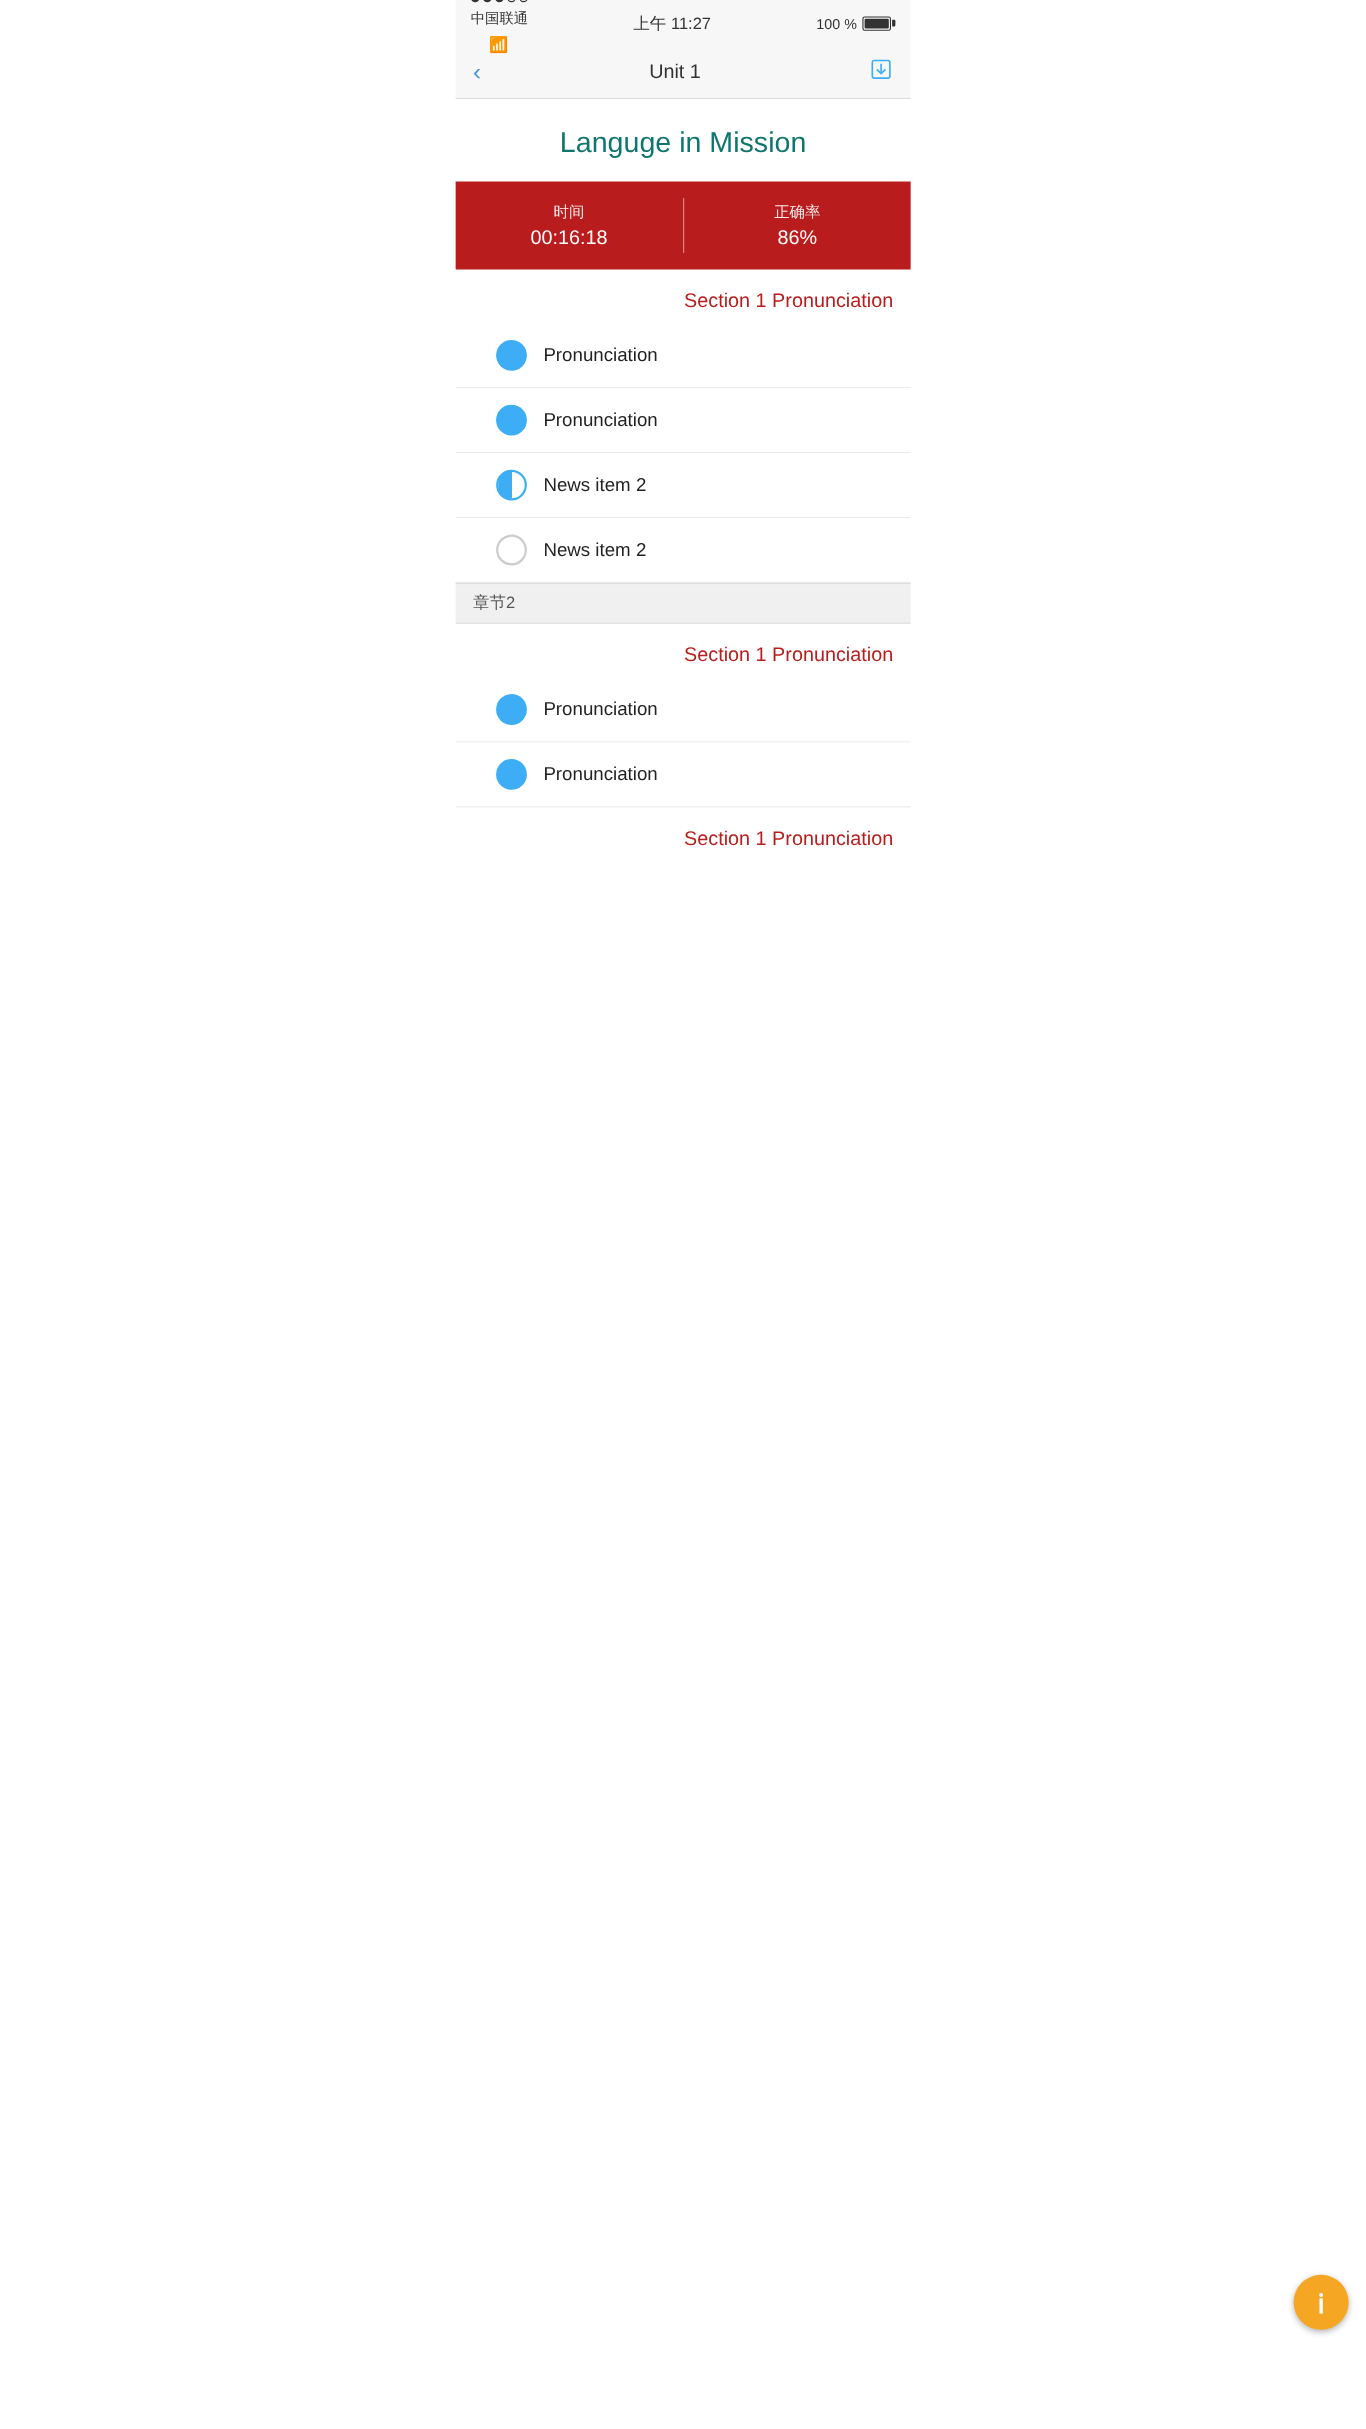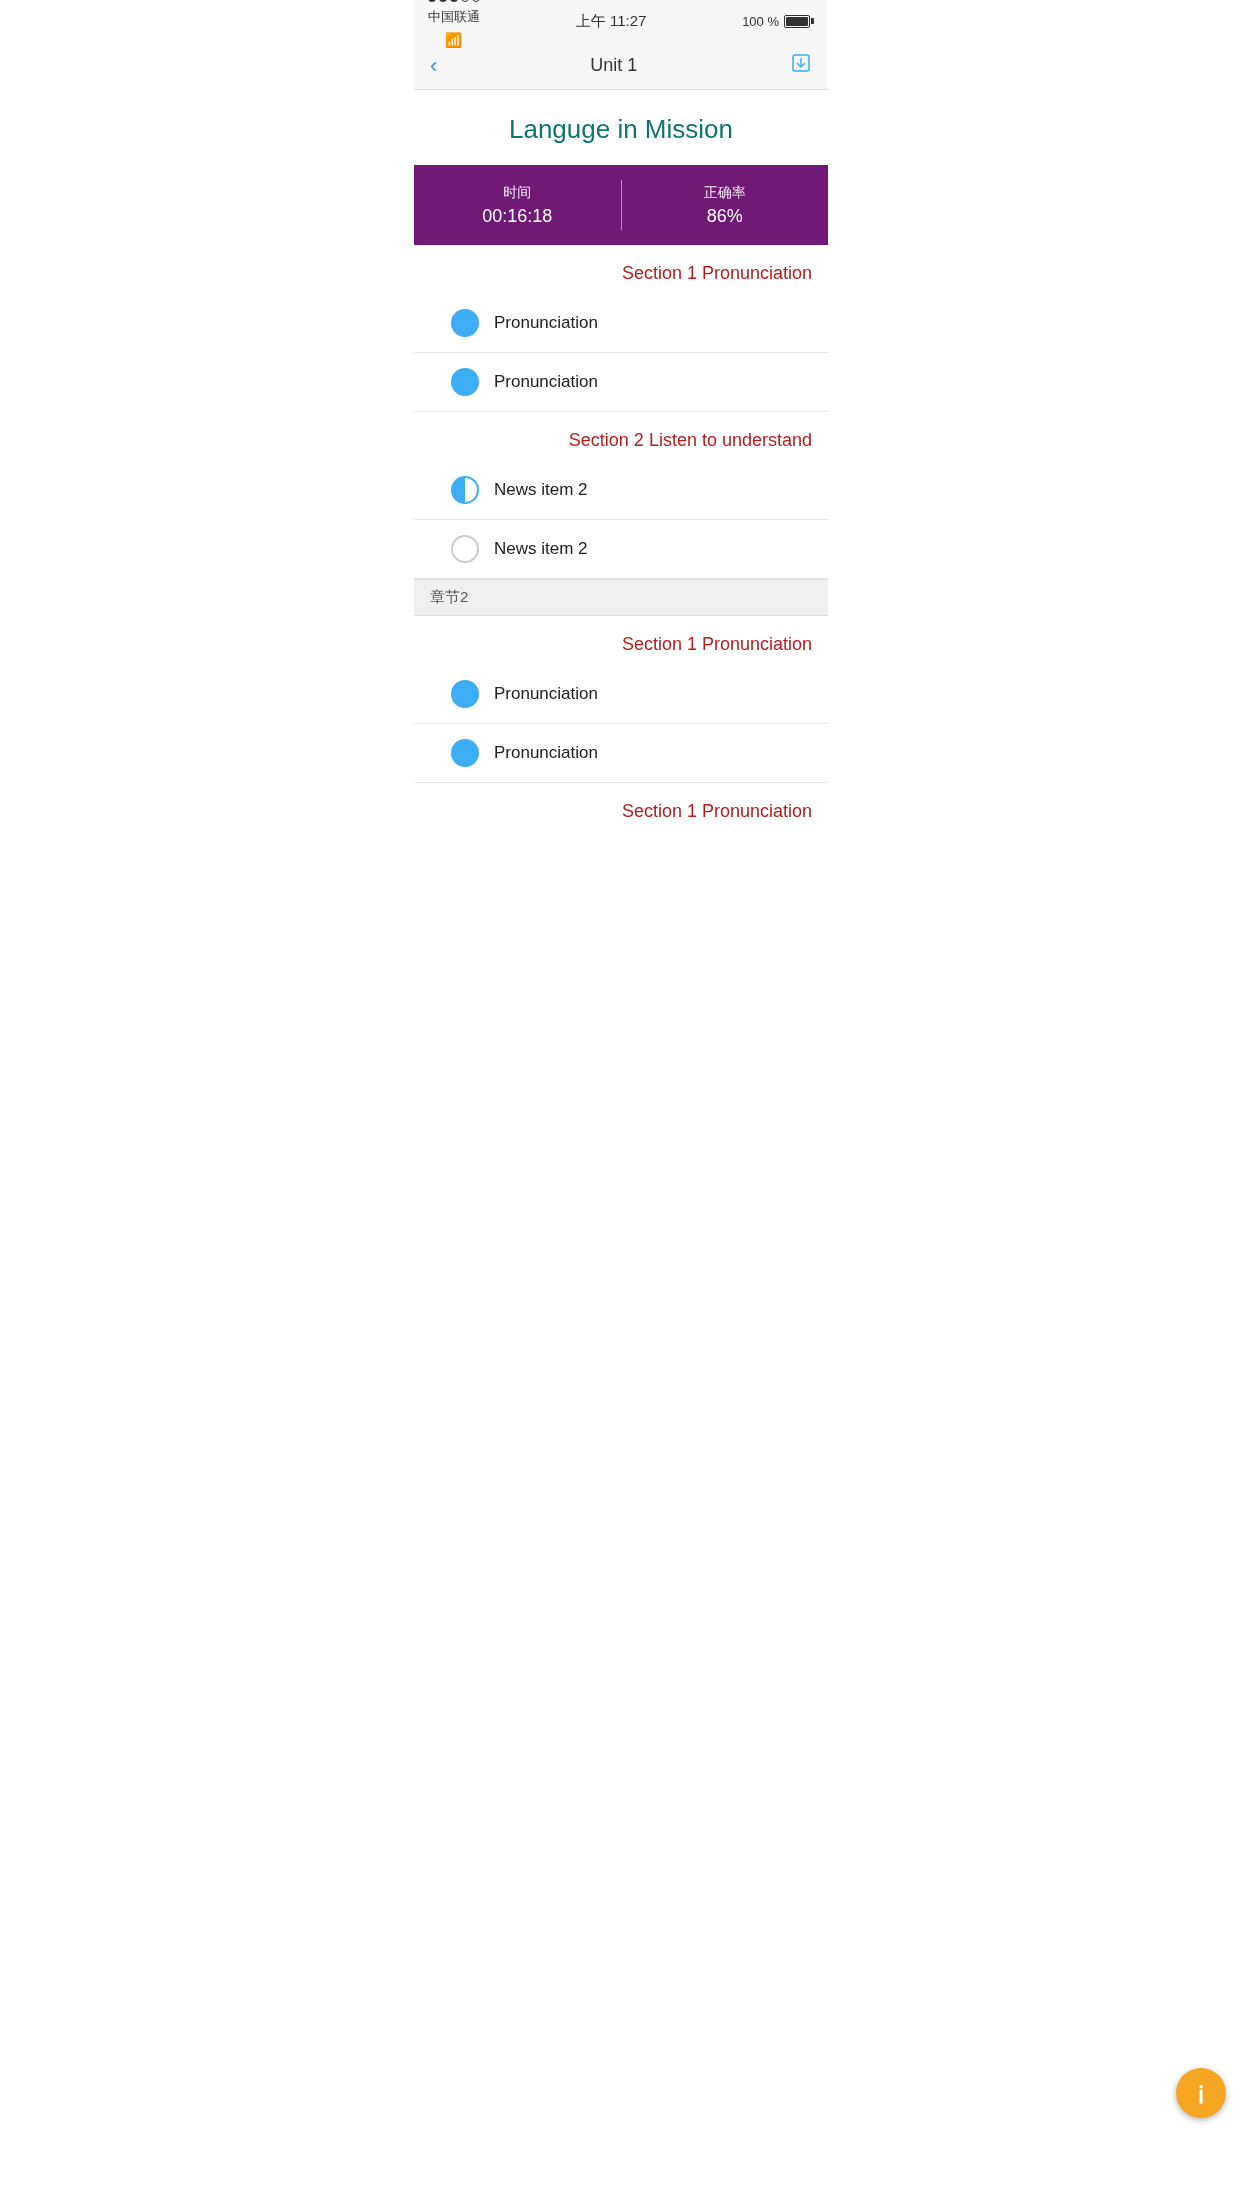--- a/index.html
+++ b/index.html
@@ -130,21 +130,21 @@
     }
 
     .page-title {
       font-size: 26px;
       color: #0f766e;
       font-weight: 300;
     }
 
     
     .stats-bar {
-      background: #701a75;
+      background: #b91c1c;
       display: flex;
       align-items: center;
       color: #fff;
       height: 80px;
     }
 
     .stat-item {
       flex: 1;
       display: flex;
       flex-direction: column;
@@ -323,21 +323,20 @@
         <div class="circle-full"></div>
       </div>
       <span class="item-label">Pronunciation</span>
     </div>
     <div class="list-item">
       <div class="item-icon">
         <div class="circle-full"></div>
       </div>
       <span class="item-label">Pronunciation</span>
     </div>
-    <div class="section-title">Section 2 Listen to understand</div>
     <div class="list-item">
       <div class="item-icon">
         <div class="circle-half"></div>
       </div>
       <span class="item-label">News item 2</span>
     </div>
     <div class="list-item">
       <div class="item-icon">
         <div class="circle-empty"></div>
       </div>

